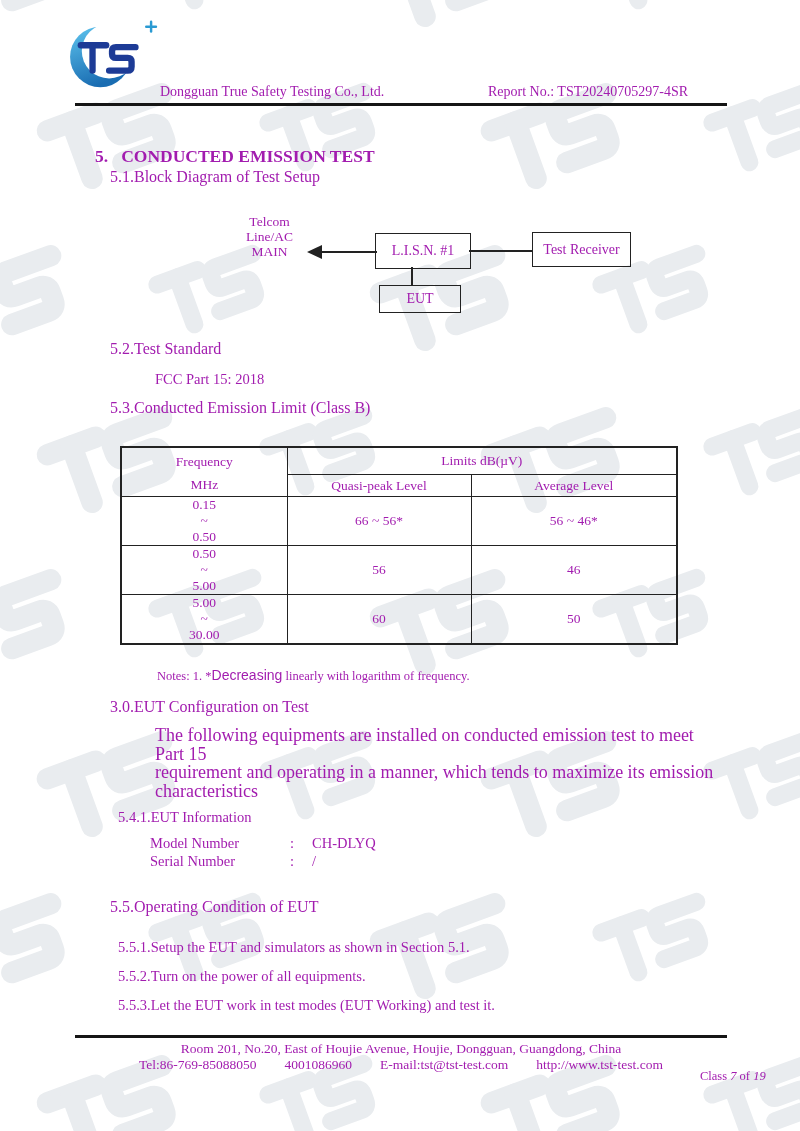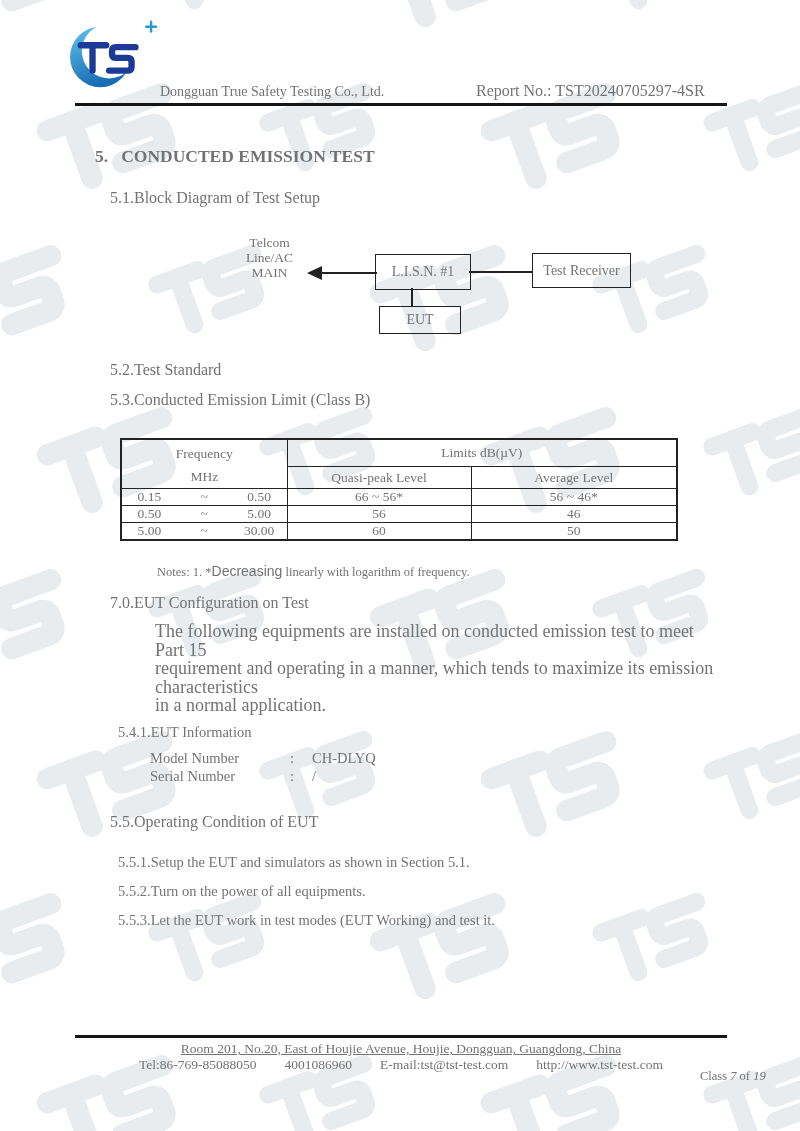--- a/index.html
+++ b/index.html
@@ -1,36 +1,36 @@
 <!DOCTYPE html>
 <html><head>
 <meta charset="utf-8">
 <style>
   html,body { margin:0; padding:0; background:#fff; }
   .page {
     position:relative; width:800px; height:1131px; overflow:hidden;
-    background:#ffffff; font-family:"Liberation Serif", serif; color:#737373;
+    background:#ffffff; font-family:"Liberation Serif", serif; color:#a21caf;
   }
   
   .wm-layer { position:absolute; inset:0; z-index:0; overflow:hidden; pointer-events:none; }
   .wm { position:absolute; transform:rotate(-20deg); }
   
   .content-layer { position:relative; z-index:1; }
   
   .header { position:relative; height:103px; margin:0 73px 0 75px; border-bottom:3px solid #151515; }
   .logo { position:absolute; left:-10px; top:14px; width:98px; height:82px; }
   .company { position:absolute; left:85px; bottom:3px; font-size:14px; }
-  .report-no { position:absolute; left:401px; bottom:3px; font-size:16px; }
+  .report-no { position:absolute; left:413px; bottom:3px; font-size:14px; }
   
   .content { margin:0 73px 0 75px; }
   h1.doc-title { margin:39px 0 0 0; padding-left:20px; font-size:17.5px; font-weight:bold; line-height:22px; }
   h1.doc-title .num { margin-right:13px; }
   .h2 { margin:0; padding-left:35px; font-size:16px; font-weight:normal; line-height:20px; }
   .h3 { margin:0; padding-left:43px; font-size:14.5px; font-weight:normal; line-height:16px;font-family:Liberation Serif, serif; }
-  .mt-51 { margin-top:21px; }
+  .mt-51 { }
   .mt-52 { margin-top:20px; }
   .mt-53 { margin-top:10px; }
   .mt-54 { margin-top:13px; }
   .mt-55 { margin-top:27px; }
   
   .diagram { position:relative; height:108px; margin-top:24px; }
   .telcom { position:absolute; left:152px; top:3px; width:85px; text-align:center; font-size:13.5px; line-height:15px; }
   .dbox { position:absolute; border:1.5px solid #222; display:flex; align-items:center; justify-content:center; font-size:14px; background:transparent; }
   .box-lisn { left:300px; top:22px; width:94px; height:34px; }
   .box-rcv  { left:457px; top:21px; width:97px; height:33px; }
@@ -58,25 +58,25 @@
   table.limits { border:2px solid #222; }
   .col-f { width:166px; } .col-q { width:184px; } .col-a { width:206px; }
   td.freq-head { font-size:14px; }
   .freq-head .fh1 { height:26px; display:flex; align-items:center; justify-content:center; }
   .freq-head .fh2 { height:21px; display:flex; align-items:center; justify-content:center; }
   td.limits-head { height:26px; font-size:14.5px; }
   td.sub-head { height:21px; font-size:14px; border-bottom-width:2px; }
   td.freq-head { border-bottom-width:2px; }
   tr.datarow td { height:16px; }
   td.freq-cell { }
-  .freq-cell .trip { display:flex; }
+  .freq-cell .trip { display:flex;flex-direction:column; }
   .freq-cell .trip span { flex:1; text-align:center; }
   
   .footer { position:absolute; left:75px; right:73px; top:1035px; border-top:3px solid #151515; text-align:center; z-index:1; }
-  .addr { margin-top:3px; font-size:13.5px; line-height:16px;text-decoration:underline; }
+  .addr { margin-top:3px; font-size:13.5px; line-height:16px; }
   .contacts { font-size:13.5px; line-height:16px; }
   .contacts span { margin:0 14px; }
   .page-num { position:absolute; left:700px; top:1069px; font-size:12.5px; z-index:1; white-space:nowrap; }
   .page-num .ital { font-style:italic; }
 </style>
 </head>
 <body>
 
 <div class="page">
 
@@ -352,20 +352,21 @@
         <div class="arrow-head"></div>
         <div class="dline arrow-line"></div>
         <div class="dbox box-lisn">L.I.S.N. #1</div>
         <div class="dline link-line"></div>
         <div class="dbox box-rcv">Test Receiver</div>
         <div class="dline drop-line"></div>
         <div class="dbox box-eut">EUT</div>
       </div>
 
       <div class="h2 mt-52">5.2.Test Standard</div>
+      <div class="fcc">FCC Part 15: 2018</div>
 
       <div class="h2 mt-53">5.3.Conducted Emission Limit (Class B)</div>
 
       <table class="limits">
         <colgroup>
             <col class="col-f">
             <col class="col-q">
             <col class="col-a">
           </colgroup>
         <tbody>
@@ -413,25 +414,24 @@
             <td>60</td>
             <td>50</td>
           </tr>
         </tbody>
       </table>
 
       <div class="notes">
         <span>Notes: 1. *</span><span class="emph">Decreasing</span><span> linearly with logarithm of frequency.</span>
       </div>
 
-      <div class="h2 mt-54">7.0.EUT Configuration on Test</div>
+      <div class="h2 mt-54">3.0.EUT Configuration on Test</div>
       <div class="para">
         <div>The following equipments are installed on conducted emission test to meet Part 15</div>
         <div>requirement and operating in a manner, which tends to maximize its emission characteristics</div>
-        <div>in a normal application.</div>
       </div>
 
       <div class="h3" style="margin-top:9px">5.4.1.EUT Information</div>
       <div class="fields">
         <div class="field-row">
           <span class="field-label">Model Number</span>
           <span class="field-sep">:</span>
           <span>CH-DLYQ</span>
         </div>
         <div class="field-row">

